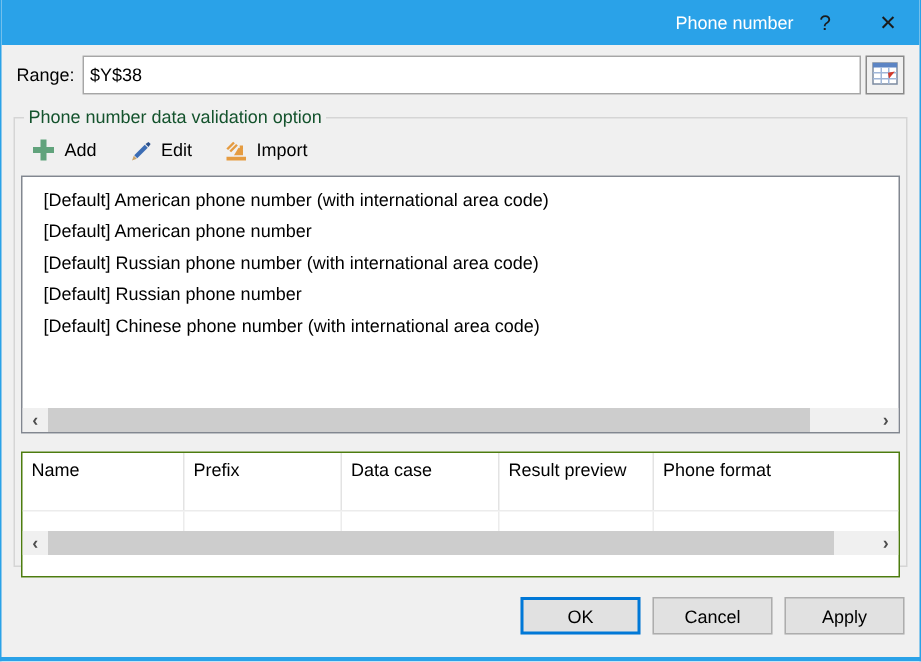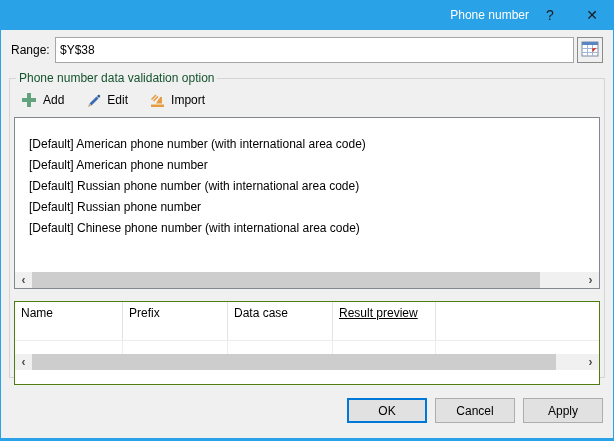--- a/index.html
+++ b/index.html
@@ -32,38 +32,38 @@
   fieldset.group { margin:8px 8px 0 8px; border:1px solid #d5d5d5; padding:0 4px 8px 4px; height:307px; }
   fieldset.group legend { margin-left:2px; padding:0 3px; font-size:12px; color:#14532d; }
 
   
   .toolbar { display:flex; align-items:center; gap:20px; padding:6px 4px 8px 6px; }
   .tool-btn { display:flex; align-items:center; gap:5px; cursor:default; }
   .tool-btn .ticon { width:18px; height:18px; display:flex; align-items:center; justify-content:center; }
 
   
   .list-box { height:172px; background:#fff; border:1px solid #828790; position:relative; overflow:hidden; }
-  .list-items { height:154px; padding-top:16px; overflow:hidden; }
+  .list-items { height:154px; padding-top:5px; overflow:hidden; }
   .list-item { height:21px; line-height:21px; padding-left:14px; white-space:nowrap; }
 
   
   .hscroll { height:16px; background:#f0f0f0; display:flex; align-items:stretch; position:relative; }
   .hs-arrow { width:17px; display:flex; align-items:center; justify-content:center;
               color:#4d4d4d; font-size:12px; font-weight:bold; line-height:16px; }
   .hs-track { flex:1; position:relative; }
   .hs-thumb { position:absolute; top:0; bottom:0; left:0; background:#cdcdcd; }
   .list-box .hs-thumb { width:calc(100% - 42px); }
   .data-table .hs-thumb { width:calc(100% - 26px); }
 
   
   .data-table { margin-top:12px; height:84px; background:#fff; border:1px solid #4d7c0f; overflow:hidden; }
   .table-header-row { display:flex; height:38px; }
   .th { padding:4px 0 0 6px; border-right:1px solid #e3e3e3; white-space:nowrap; overflow:hidden; }
   .th.c0 { width:108px; } .th.c1 { width:105px; } .th.c2 { width:105px; }
-  .th.c3 { width:103px;text-decoration:underline; } .th.c4 { flex:1; border-right:none; }
+  .th.c3 { width:103px; } .th.c4 { flex:1; border-right:none; }
   .table-empty-row { height:14px; border-top:1px solid #ececec; display:flex; }
   .table-empty-row span { display:block; height:100%; border-right:1px solid #ececec; }
   .table-empty-row span:nth-child(1){ width:108px; } .table-empty-row span:nth-child(2){ width:105px; }
   .table-empty-row span:nth-child(3){ width:105px; } .table-empty-row span:nth-child(4){ width:103px; }
   .table-empty-row span:nth-child(5){ flex:1; border-right:none; }
 
   
   .button-row { display:flex; justify-content:flex-end; gap:8px; margin:20px 10px 0 0; }
   .btn { width:80px; height:25px; background:#e1e1e1; border:1px solid #adadad;
          font-family:"Liberation Sans", sans-serif; font-size:12px; }
@@ -156,20 +156,21 @@
         <div class="hs-arrow">›</div>
       </div>
     </div>
 
     <div class="data-table">
       <div class="table-header-row">
           <div class="th c0">Name</div>
           <div class="th c1">Prefix</div>
           <div class="th c2">Data case</div>
           <div class="th c3">Result preview</div>
+          <div class="th c4">Phone format</div>
         </div>
       <div class="table-empty-row">
         <span></span>
           <span></span>
           <span></span>
           <span></span>
           <span></span>
       </div>
       <div class="hscroll">
         <div class="hs-arrow">‹</div>

